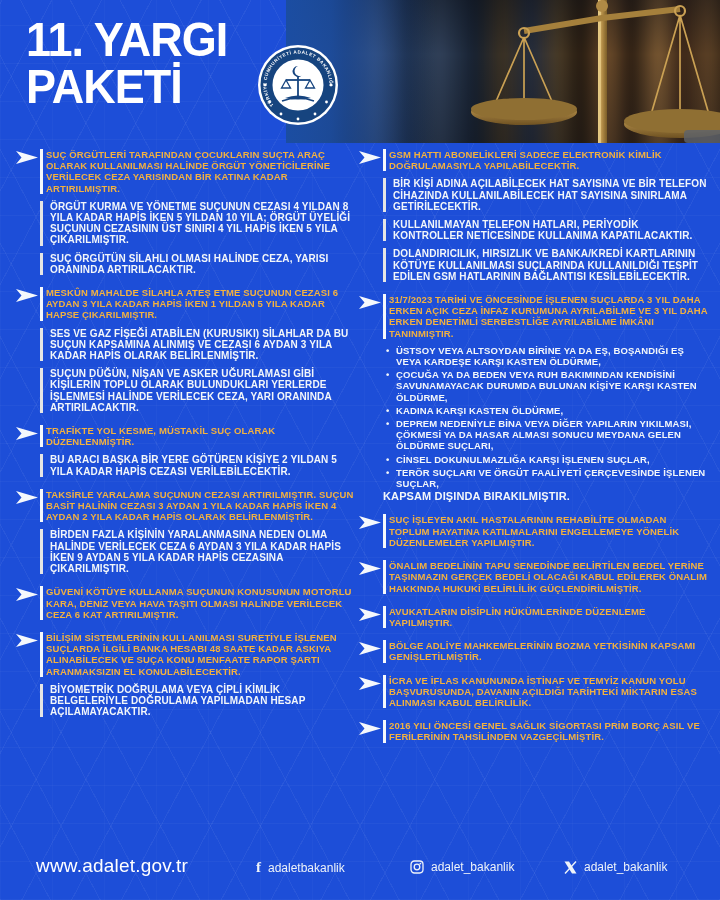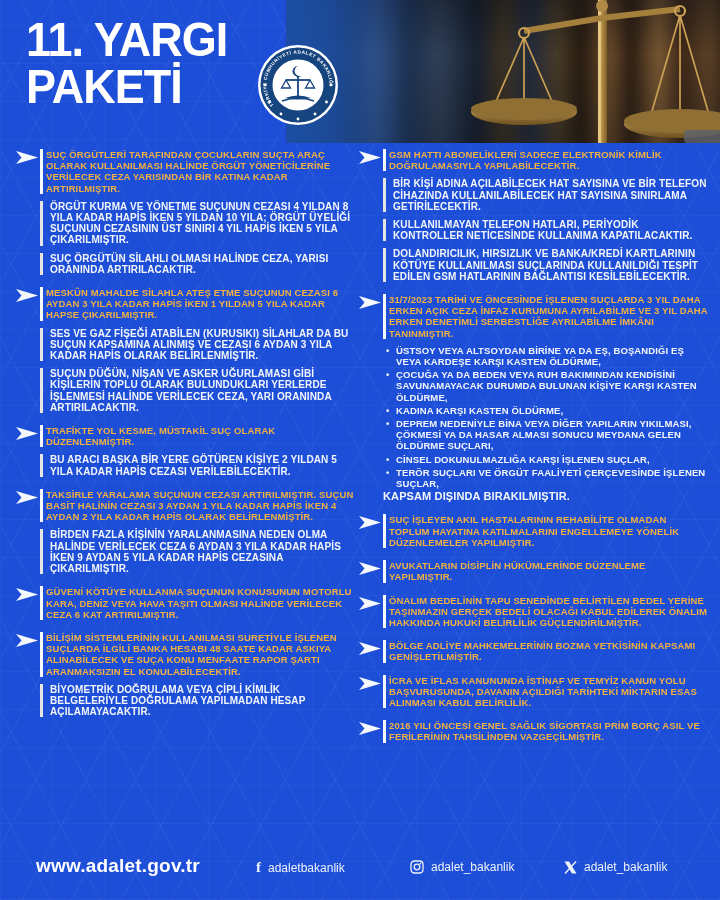--- a/index.html
+++ b/index.html
@@ -57,21 +57,21 @@
   .para{
     border-left:3px solid #e5e5e5;padding-left:7px;margin-top:7px;
     color:#f2f6fa;font-weight:700;font-size:10px;line-height:11.2px;letter-spacing:0.12px;
   }
   .bullets{margin-top:6px;color:#f2f6fa;font-weight:700;font-size:9.5px;line-height:11.2px;letter-spacing:0.12px;}
   .bullet{position:relative;padding-left:13px;margin-top:2px;}
   .bullet::before{content:"\2022";position:absolute;left:3px;top:0;}
   .tail{margin-top:2px;color:#f2f6fa;font-weight:700;font-size:11px;line-height:11.2px;}
   
   .footer{position:absolute;left:0;top:850px;width:720px;height:50px;}
-  .site{position:absolute;left:36px;top:5px;font-size:19px;font-weight:700;color:#ffffff;letter-spacing:0.2px;}
+  .site{position:absolute;left:36px;top:5px;font-size:19px;font-weight:400;color:#ffffff;letter-spacing:0.2px;}
   .social{position:absolute;display:flex;align-items:center;gap:7px;color:#eef3f9;font-size:12px;font-weight:400;top:10px;}
   .soc-fb{left:256px;}
   .soc-ig{left:410px;}
   .soc-x{left:564px;}
   .fb-glyph{font-weight:700;font-size:15px;line-height:1;font-family:"Liberation Serif",serif;}
 </style>
 </head>
 <body>
 
 <div class="page">
@@ -217,27 +217,27 @@
         <div class="group">
           <div class="arrow-wrap"><svg width="22" height="15" viewBox="0 0 22 15">
               <polygon points="0,1 22,7.5 0,14 5.5,7.5" fill="#f5f8fc"></polygon>
             </svg></div>
           <div class="head">SUÇ İŞLEYEN AKIL HASTALARININ REHABİLİTE OLMADAN TOPLUM HAYATINA KATILMALARINI ENGELLEMEYE YÖNELİK DÜZENLEMELER YAPILMIŞTIR.</div>
         </div>
         <div class="group">
           <div class="arrow-wrap"><svg width="22" height="15" viewBox="0 0 22 15">
               <polygon points="0,1 22,7.5 0,14 5.5,7.5" fill="#f5f8fc"></polygon>
             </svg></div>
+          <div class="head">ÖNALIM BEDELİNİN TAPU SENEDİNDE BELİRTİLEN BEDEL YERİNE TAŞINMAZIN GERÇEK BEDELİ OLACAĞI KABUL EDİLEREK ÖNALIM HAKKINDA HUKUKİ BELİRLİLİK GÜÇLENDİRİLMİŞTİR.</div>
+        </div>
+        <div class="group">
+          <div class="arrow-wrap"><svg width="22" height="15" viewBox="0 0 22 15">
+              <polygon points="0,1 22,7.5 0,14 5.5,7.5" fill="#f5f8fc"></polygon>
+            </svg></div>
           <div class="head">AVUKATLARIN DİSİPLİN HÜKÜMLERİNDE DÜZENLEME YAPILMIŞTIR.</div>
-        </div>
-        <div class="group">
-          <div class="arrow-wrap"><svg width="22" height="15" viewBox="0 0 22 15">
-              <polygon points="0,1 22,7.5 0,14 5.5,7.5" fill="#f5f8fc"></polygon>
-            </svg></div>
-          <div class="head">ÖNALIM BEDELİNİN TAPU SENEDİNDE BELİRTİLEN BEDEL YERİNE TAŞINMAZIN GERÇEK BEDELİ OLACAĞI KABUL EDİLEREK ÖNALIM HAKKINDA HUKUKİ BELİRLİLİK GÜÇLENDİRİLMİŞTİR.</div>
         </div>
         <div class="group">
           <div class="arrow-wrap"><svg width="22" height="15" viewBox="0 0 22 15">
               <polygon points="0,1 22,7.5 0,14 5.5,7.5" fill="#f5f8fc"></polygon>
             </svg></div>
           <div class="head">BÖLGE ADLİYE MAHKEMELERİNİN BOZMA YETKİSİNİN KAPSAMI GENİŞLETİLMİŞTİR.</div>
         </div>
         <div class="group">
           <div class="arrow-wrap"><svg width="22" height="15" viewBox="0 0 22 15">
               <polygon points="0,1 22,7.5 0,14 5.5,7.5" fill="#f5f8fc"></polygon>

